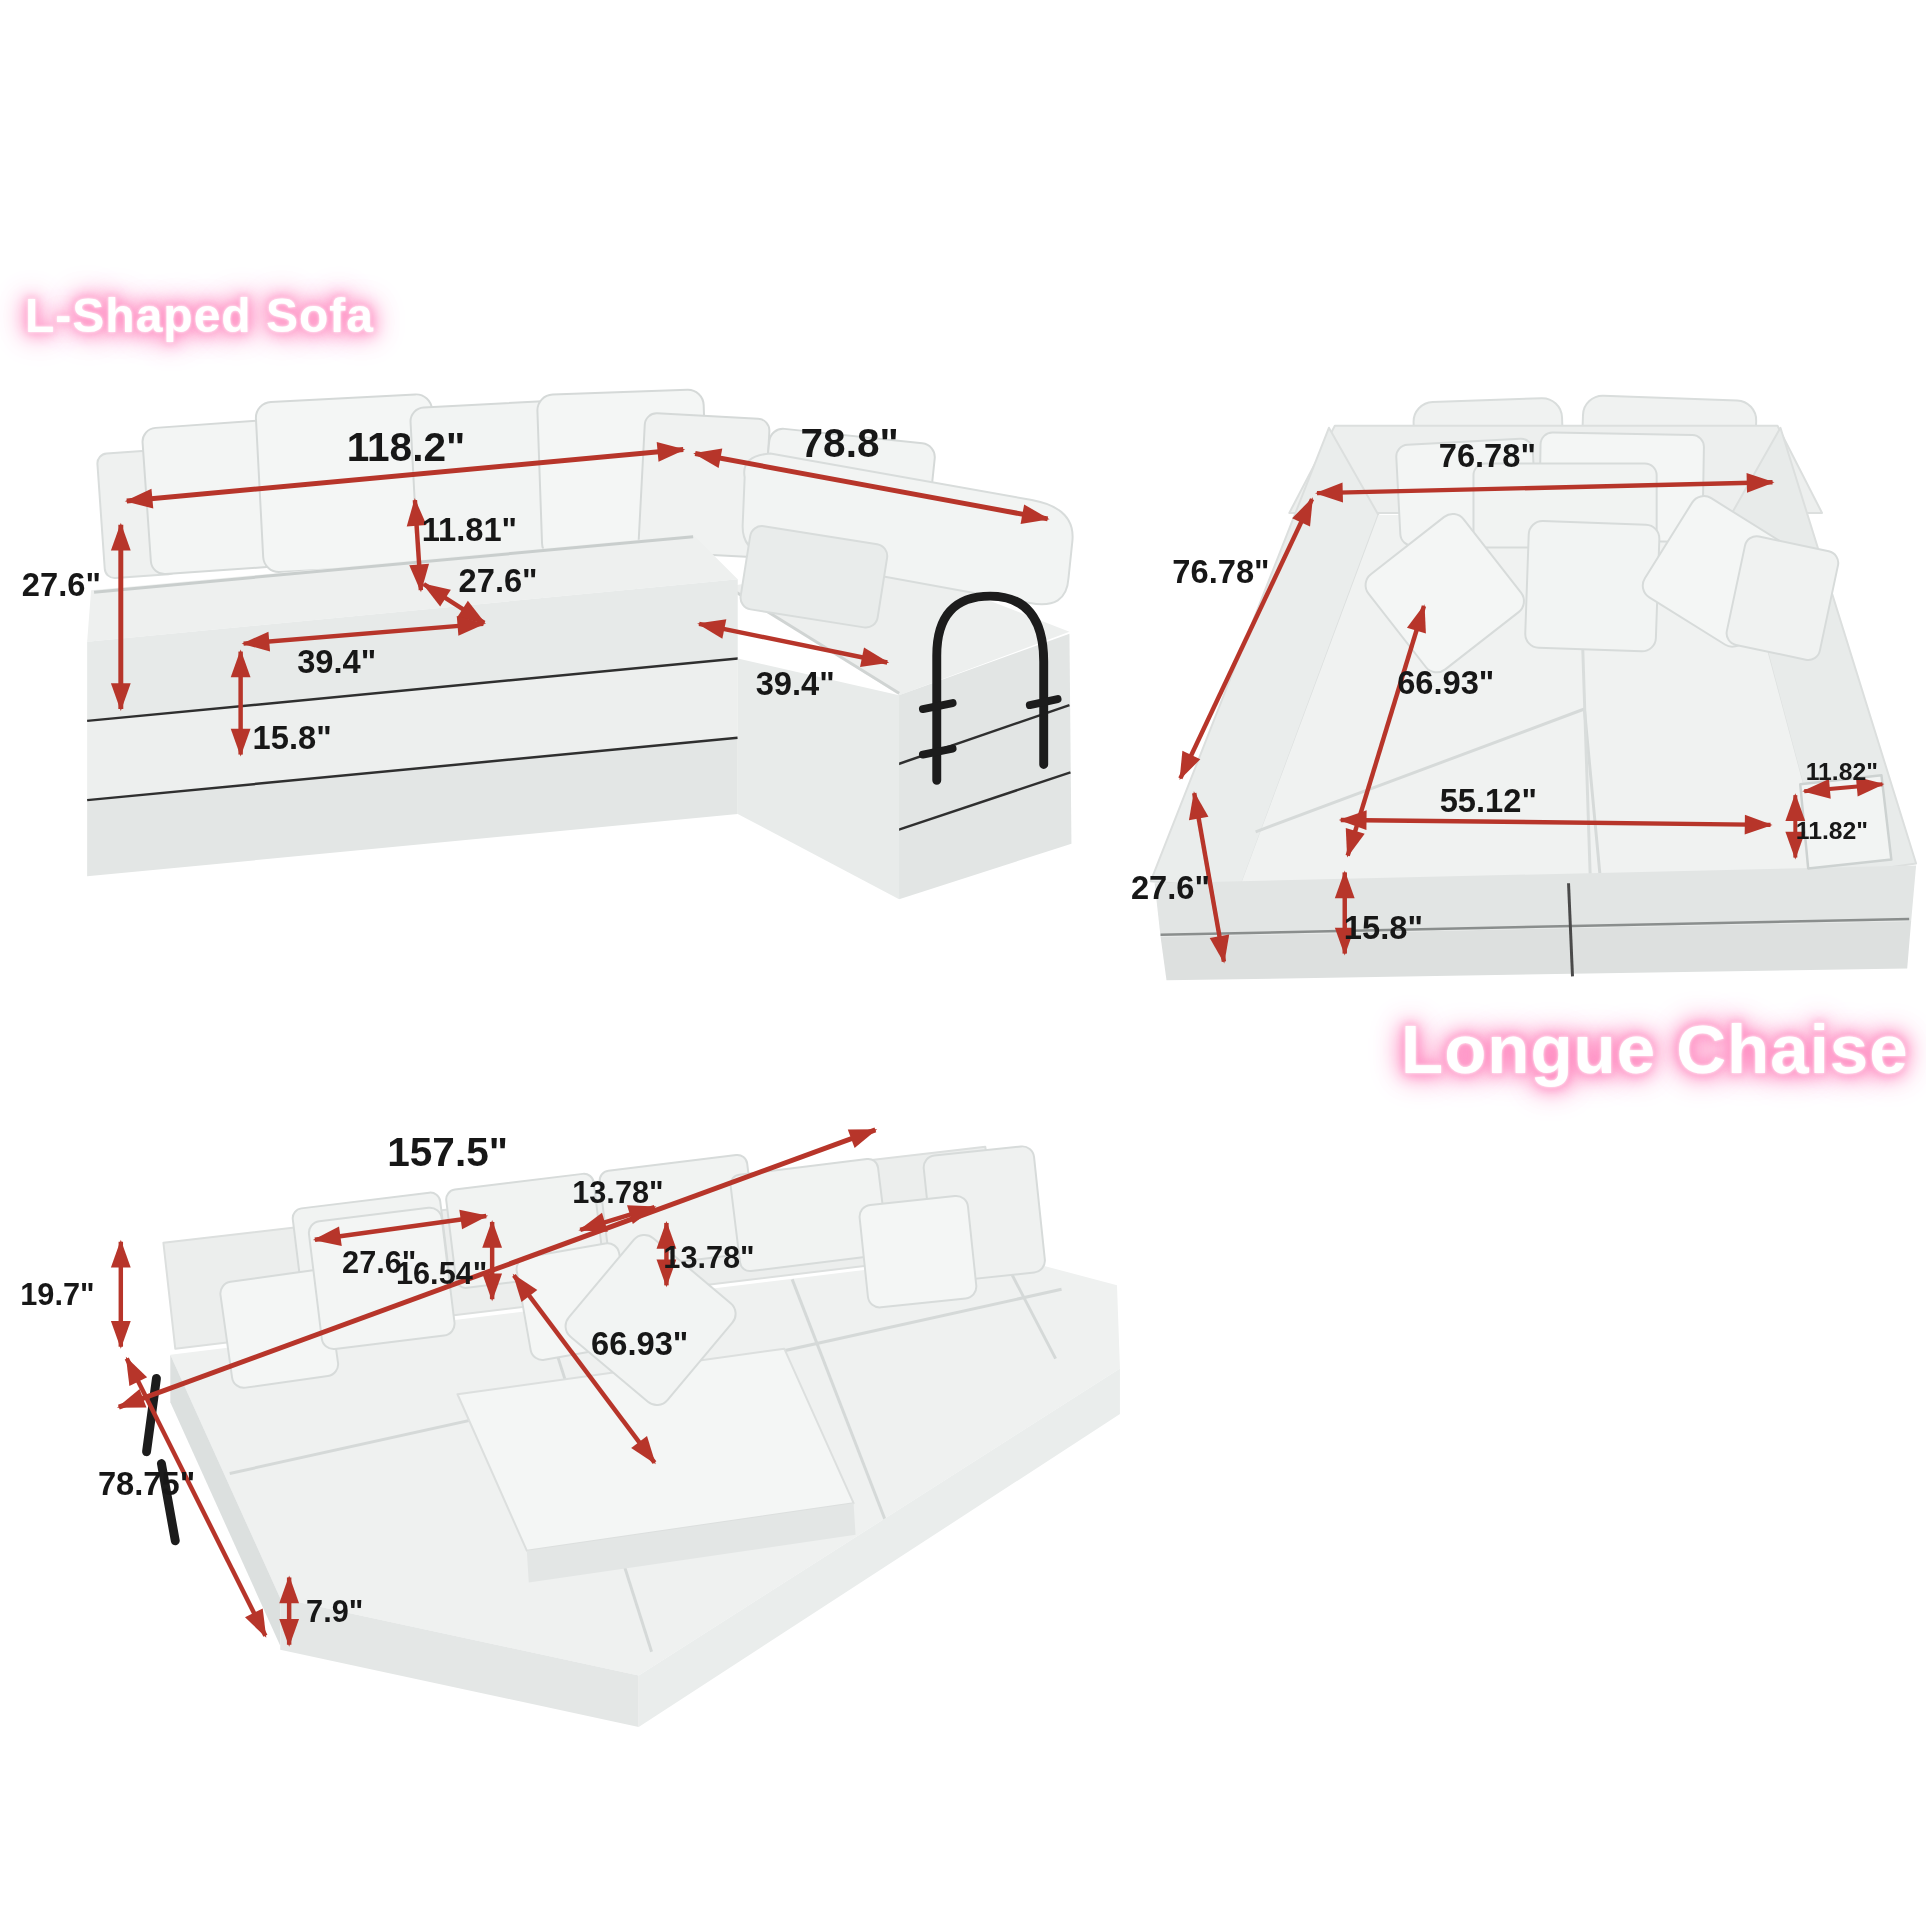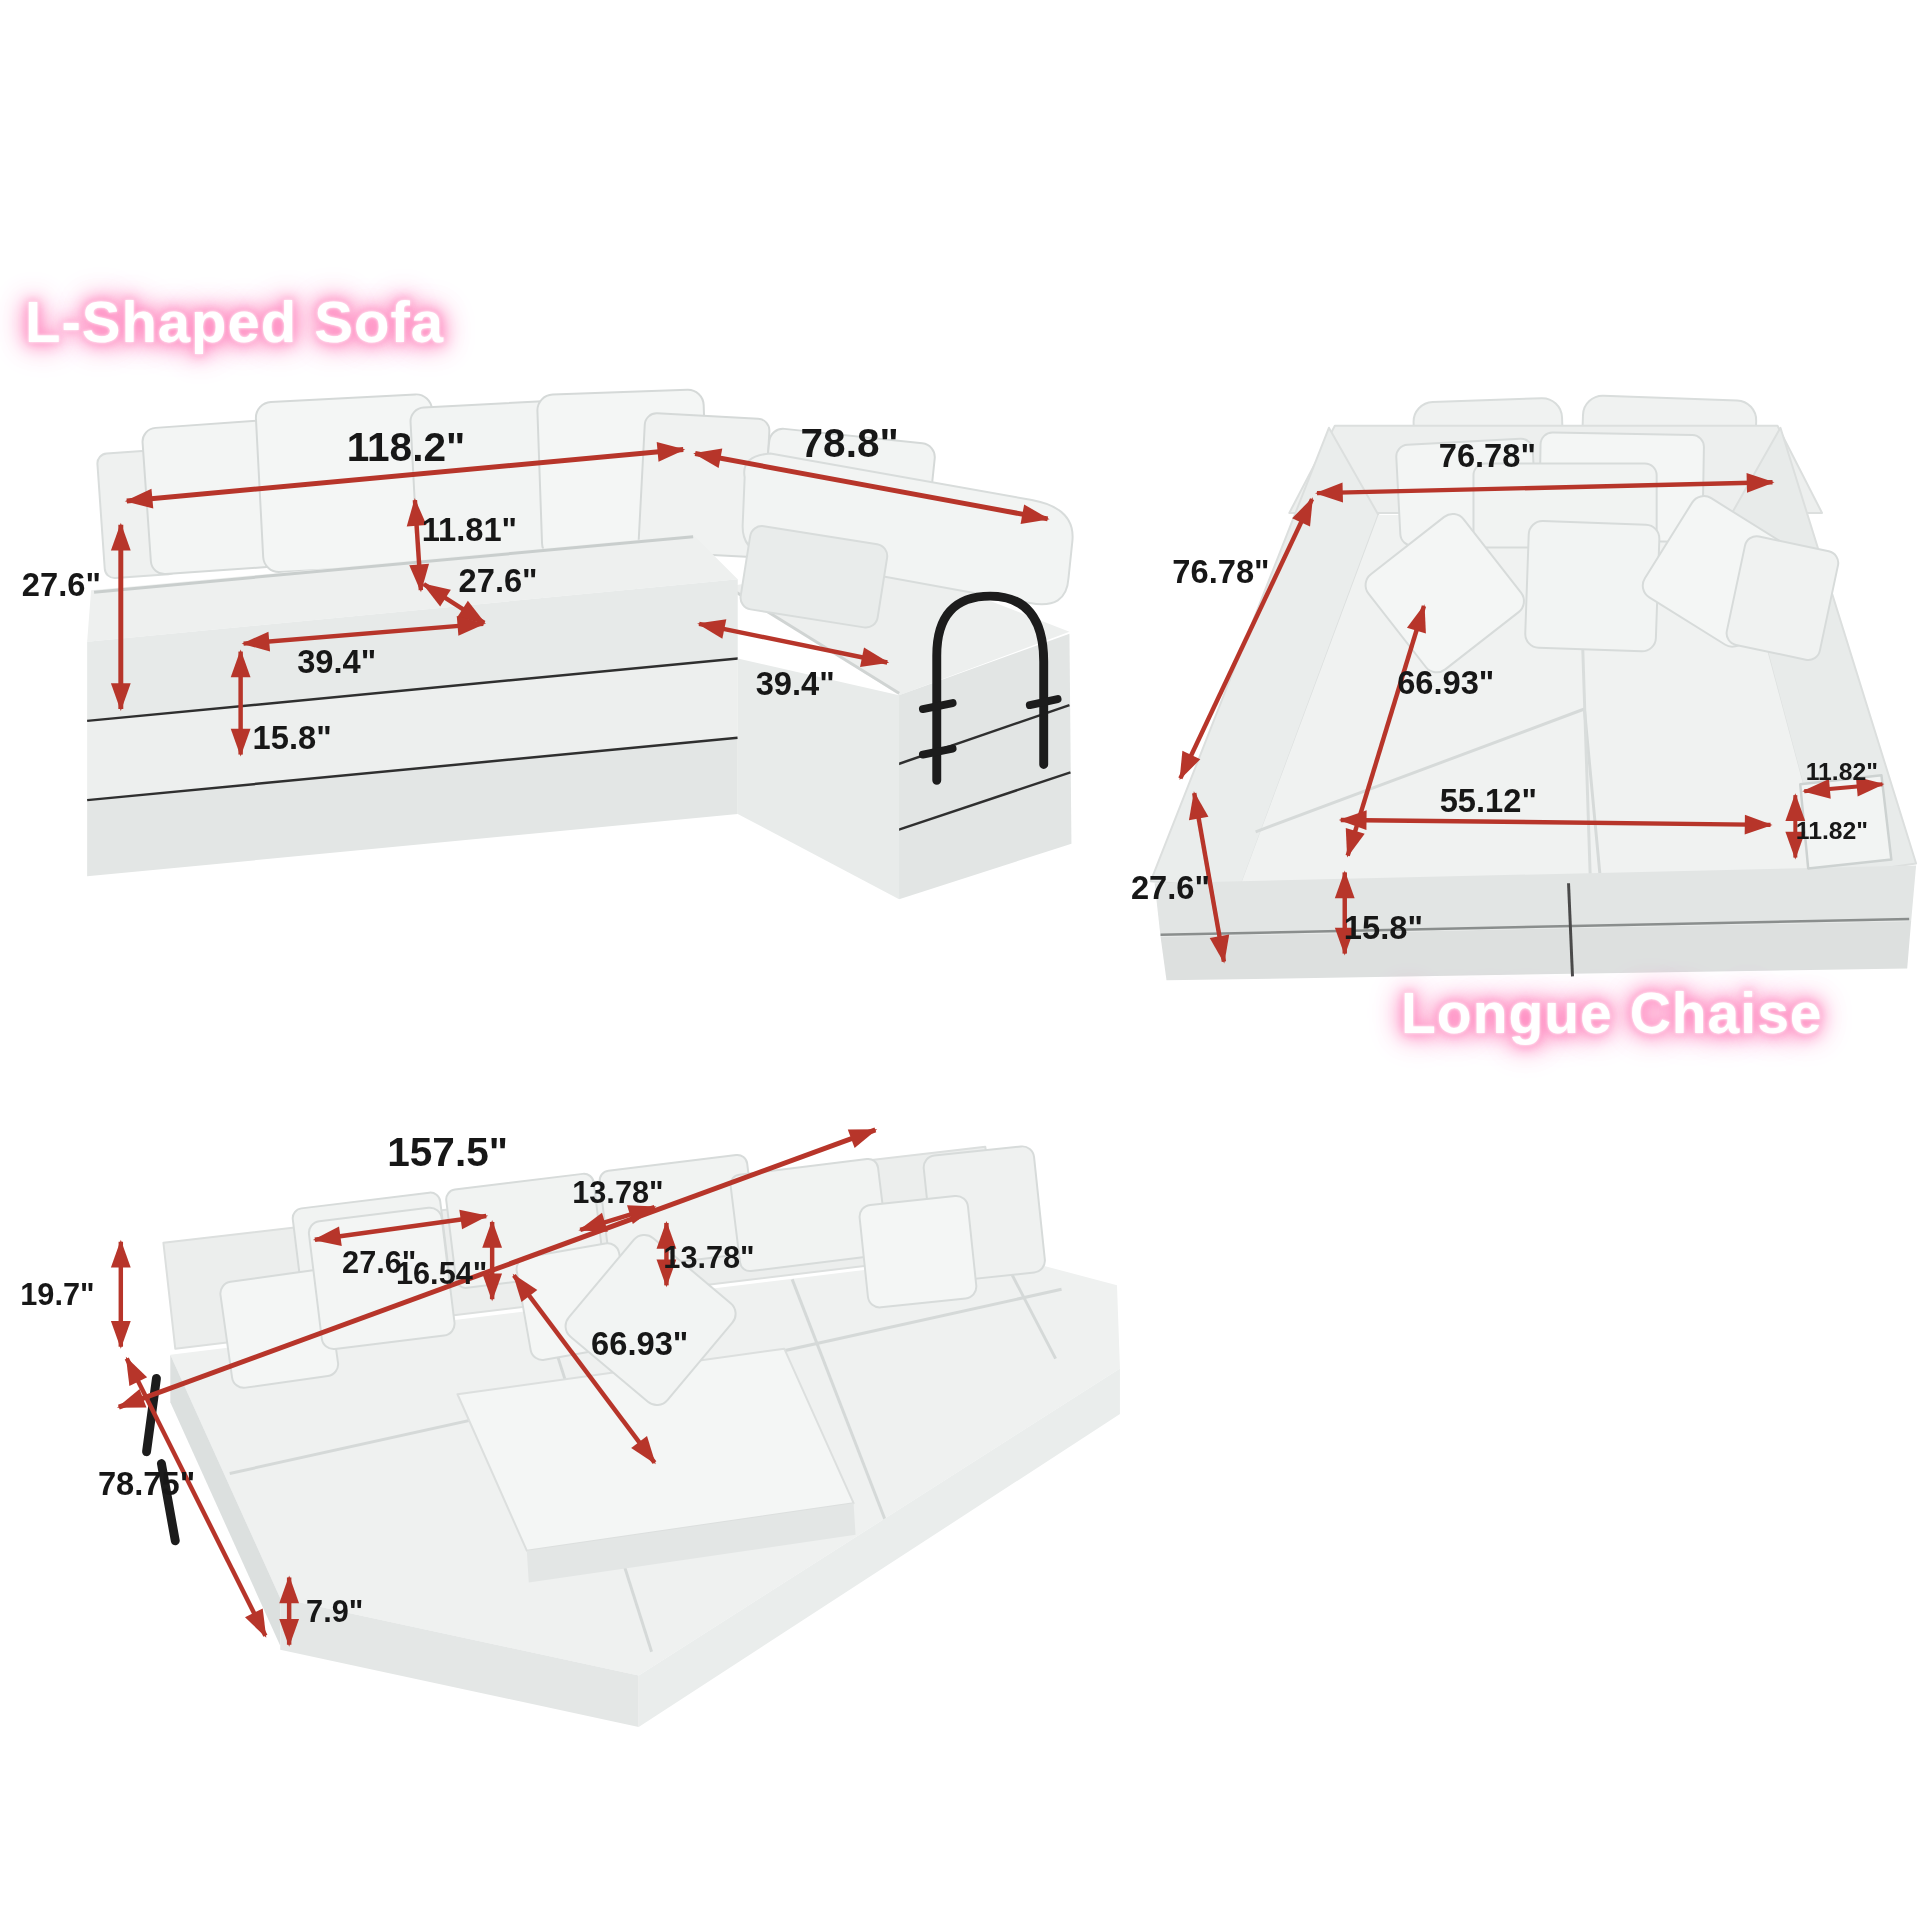--- a/index.html
+++ b/index.html
@@ -7,22 +7,22 @@
           font-family:"Liberation Sans",sans-serif;}
   svg{position:absolute;left:0;top:0;}
   .dim{font-family:"Liberation Sans",sans-serif;font-weight:700;fill:#171717;}
   .dim.big{font-size:41px;}
   .dim.std{font-size:33px;}
   .dim.med{font-size:31px;}
   .dim.sm{font-size:25px;}
   .glow-title{position:absolute;color:#ffffff;font-weight:700;letter-spacing:1px;
      text-shadow:0 0 3px #ffffff,0 0 7px #ffb1d4,0 0 14px #ff7ab8,0 0 24px #ff6fb2,0 0 34px #ff8ac0;
      white-space:nowrap;}
-  #title-lshaped{left:25px;top:288px;font-size:58px;}
-  #title-chaise{left:1401px;top:980px;font-size:57px;}
+  #title-lshaped{left:25px;top:288px;font-size:48px;}
+  #title-chaise{left:1401px;top:1010px;font-size:69px;}
   #title-oversize{left:84px;top:1752px;font-size:57px;}
 </style>
 </head>
 <body>
 
 <div id="canvas">
 
 <svg width="1927" height="1927" viewBox="0 0 1946 1946">
   <defs>
     <marker id="ah" markerUnits="userSpaceOnUse" markerWidth="34" markerHeight="26" refX="29" refY="13" orient="auto-start-reverse">

